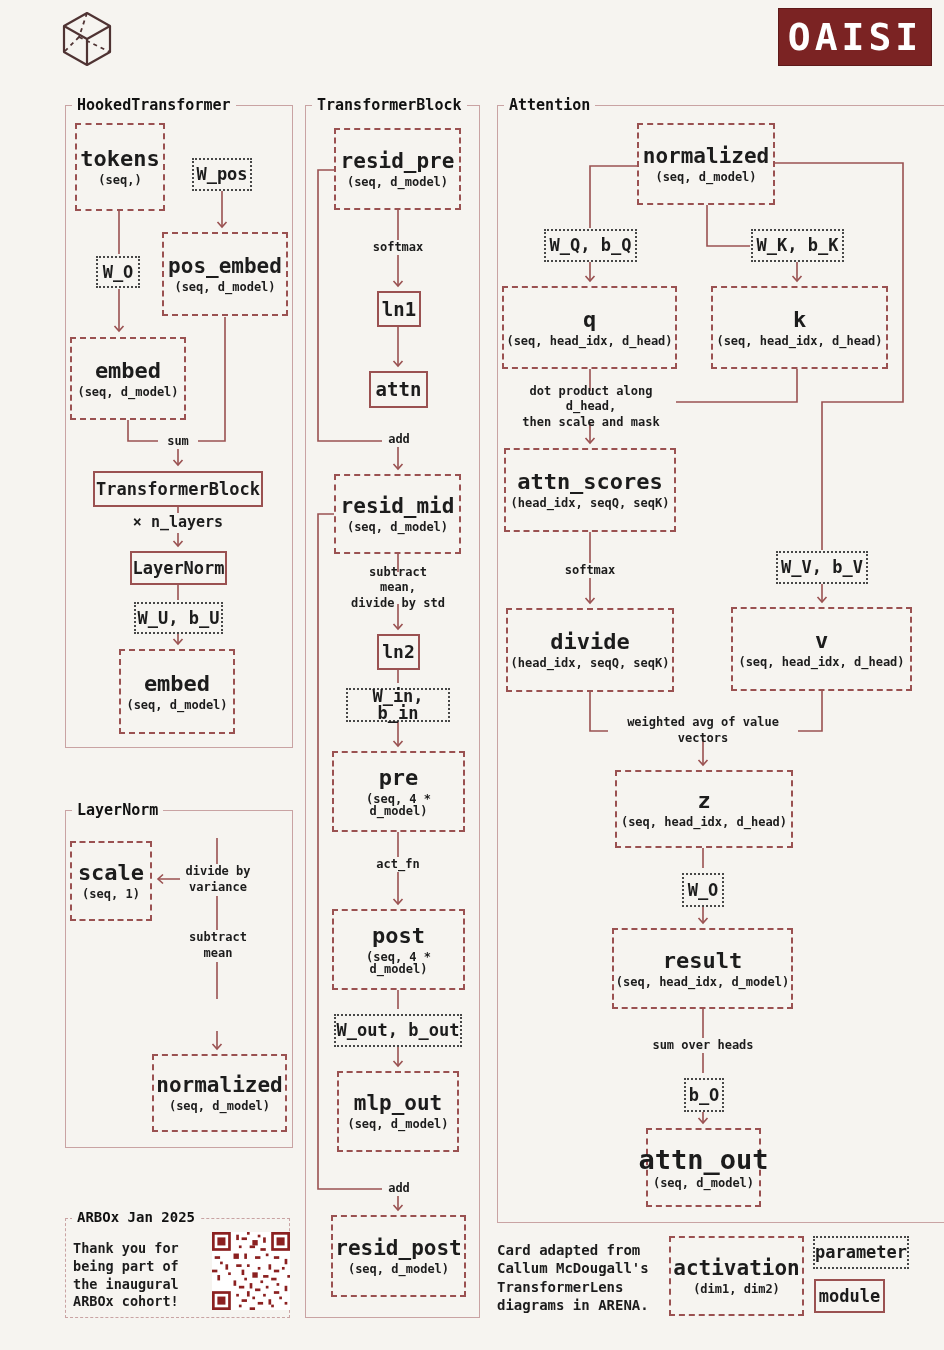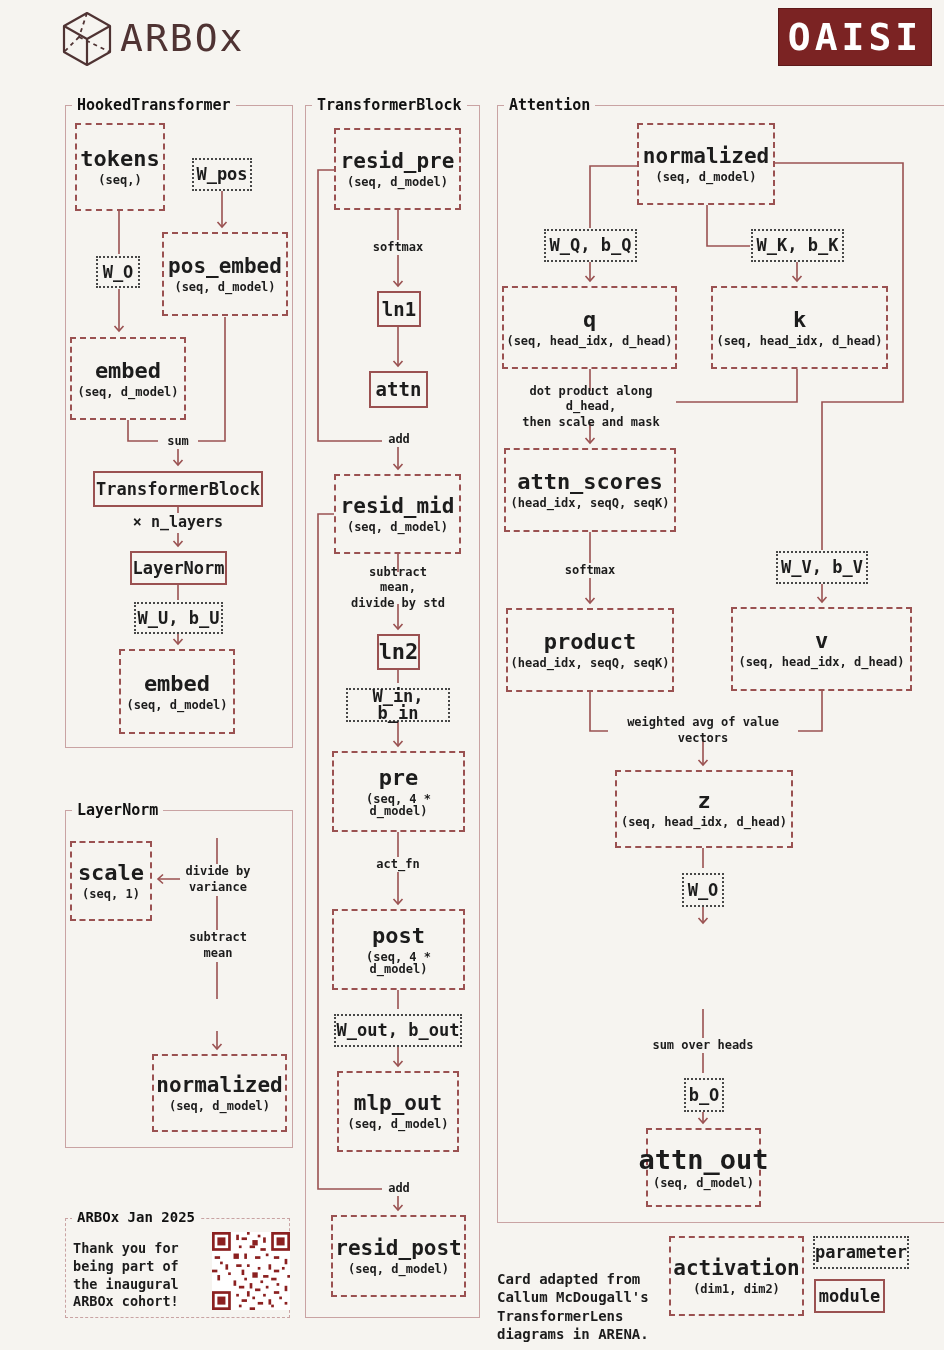--- a/index.html
+++ b/index.html
@@ -25,38 +25,37 @@
   .param{border:2px dotted #474747;align-items:center;}
   .module{border:2px solid #9a5151;}
   .big{font-weight:600;font-size:22px;line-height:1;}
   .dims{font-weight:600;font-size:12px;line-height:1;}
   .ptext{font-weight:600;font-size:17px;line-height:1;}
   .note{position:absolute;z-index:2;background:#f6f4f0;font-weight:700;font-size:12px;
         text-align:center;white-space:pre-line;line-height:1.3;display:flex;
         align-items:center;justify-content:center;box-sizing:border-box;}
   .wires{position:absolute;left:0;top:0;z-index:1;}
   .credit{position:absolute;left:497px;top:1241px;width:166px;font-size:14px;
-          font-weight:600;line-height:1.32;white-space:pre-line;z-index:2;margin-top:29px;}
+          font-weight:600;line-height:1.32;white-space:pre-line;z-index:2;}
   .cardmsg{position:absolute;left:73px;top:1240px;width:132px;font-size:13.5px;
            font-weight:700;line-height:1.32;white-space:pre-line;z-index:2;}
   .qr{position:absolute;left:212px;top:1232px;z-index:2;}
 </style>
 </head>
 <body>
 
 <div class="page">
 
   <svg class="logo" width="58" height="62" viewBox="0 0 58 62">
     <g fill="none" stroke="#4f3333" stroke-width="2.2" stroke-linejoin="round">
       <path d="M29,5 L52,18 L52,44 L29,57 L6,44 L6,18 Z"></path>
       <path d="M6,18 L29,31 L52,18 M29,31 L29,57"></path>
       <path d="M29,5 L21,29 M21,29 L6,44 M21,29 L52,44" stroke-dasharray="4,4" stroke-width="1.8"></path>
     </g>
   </svg>
-  <div class="brand">ARBOx</div>
   <div class="badge">OAISI</div>
 
   <svg class="wires" width="944" height="1350" viewBox="0 0 944 1350">
     <defs>
       <marker id="arr" markerWidth="14" markerHeight="14" refX="6" refY="6" orient="auto" markerUnits="userSpaceOnUse">
         <path d="M1,1.5 L6,6 L1,10.5" fill="none" stroke="#9a5151" stroke-width="1.6"></path>
       </marker>
     </defs>
     <g fill="none" stroke="#9a5151" stroke-width="1.6">
 
@@ -256,21 +255,21 @@
     <div class="ptext" style="font-size:19px">attn</div>
   </div>
   <div class="note" style="left:382px;top:432px;width:34px;height:15px">add</div>
   <div class="node act" style="left:334px;top:474px;width:127px;height:80px">
     <div class="big" style="font-size:21px">resid_mid</div>
     <div class="dims">(seq, d_model)</div>
   </div>
   <div class="note" style="left:349px;top:572px;width:98px;height:32px">subtract mean,
 divide by std</div>
   <div class="node module" style="left:377px;top:634px;width:43px;height:36px">
-    <div class="ptext" style="font-size:22px">ln2</div>
+    <div class="ptext" style="font-size:18px">ln2</div>
   </div>
   <div class="node param" style="left:346px;top:688px;width:104px;height:34px">
     <div class="ptext">W_in, b_in</div>
   </div>
   <div class="node act" style="left:332px;top:751px;width:133px;height:81px">
     <div class="big">pre</div>
     <div class="dims">(seq, 4 * d_model)</div>
   </div>
   <div class="note" style="left:375px;top:857px;width:46px;height:15px">act_fn</div>
   <div class="node act" style="left:332px;top:909px;width:133px;height:81px">
@@ -312,37 +311,41 @@
     <div class="dims">(seq, head_idx, d_head)</div>
   </div>
   <div class="note" style="left:506px;top:391px;width:170px;height:32px">dot product along d_head,
 then scale and mask</div>
   <div class="node act" style="left:504px;top:448px;width:172px;height:84px">
     <div class="big">attn_scores</div>
     <div class="dims">(head_idx, seqQ, seqK)</div>
   </div>
   <div class="note" style="left:562px;top:563px;width:56px;height:15px">softmax</div>
   <div class="node act" style="left:506px;top:608px;width:168px;height:84px">
-    <div class="big">product</div>
+    <div class="big">divide</div>
     <div class="dims">(head_idx, seqQ, seqK)</div>
   </div>
   <div class="node param" style="left:776px;top:551px;width:92px;height:33px">
     <div class="ptext">W_V, b_V</div>
   </div>
   <div class="node act" style="left:731px;top:607px;width:181px;height:84px">
     <div class="big">v</div>
     <div class="dims">(seq, head_idx, d_head)</div>
   </div>
   <div class="note" style="left:608px;top:723px;width:190px;height:16px">weighted avg of value vectors</div>
   <div class="node act" style="left:615px;top:770px;width:178px;height:78px">
     <div class="big">z</div>
     <div class="dims">(seq, head_idx, d_head)</div>
   </div>
   <div class="node param" style="left:682px;top:873px;width:42px;height:34px">
     <div class="ptext">W_O</div>
+  </div>
+  <div class="node act" style="left:612px;top:928px;width:181px;height:81px">
+    <div class="big">result</div>
+    <div class="dims">(seq, head_idx, d_model)</div>
   </div>
   <div class="note" style="left:652px;top:1038px;width:102px;height:15px">sum over heads</div>
   <div class="node param" style="left:684px;top:1078px;width:40px;height:34px">
     <div class="ptext">b_O</div>
   </div>
   <div class="node act" style="left:646px;top:1128px;width:115px;height:79px">
     <div class="big" style="font-size:27px">attn_out</div>
     <div class="dims">(seq, d_model)</div>
   </div>
 

